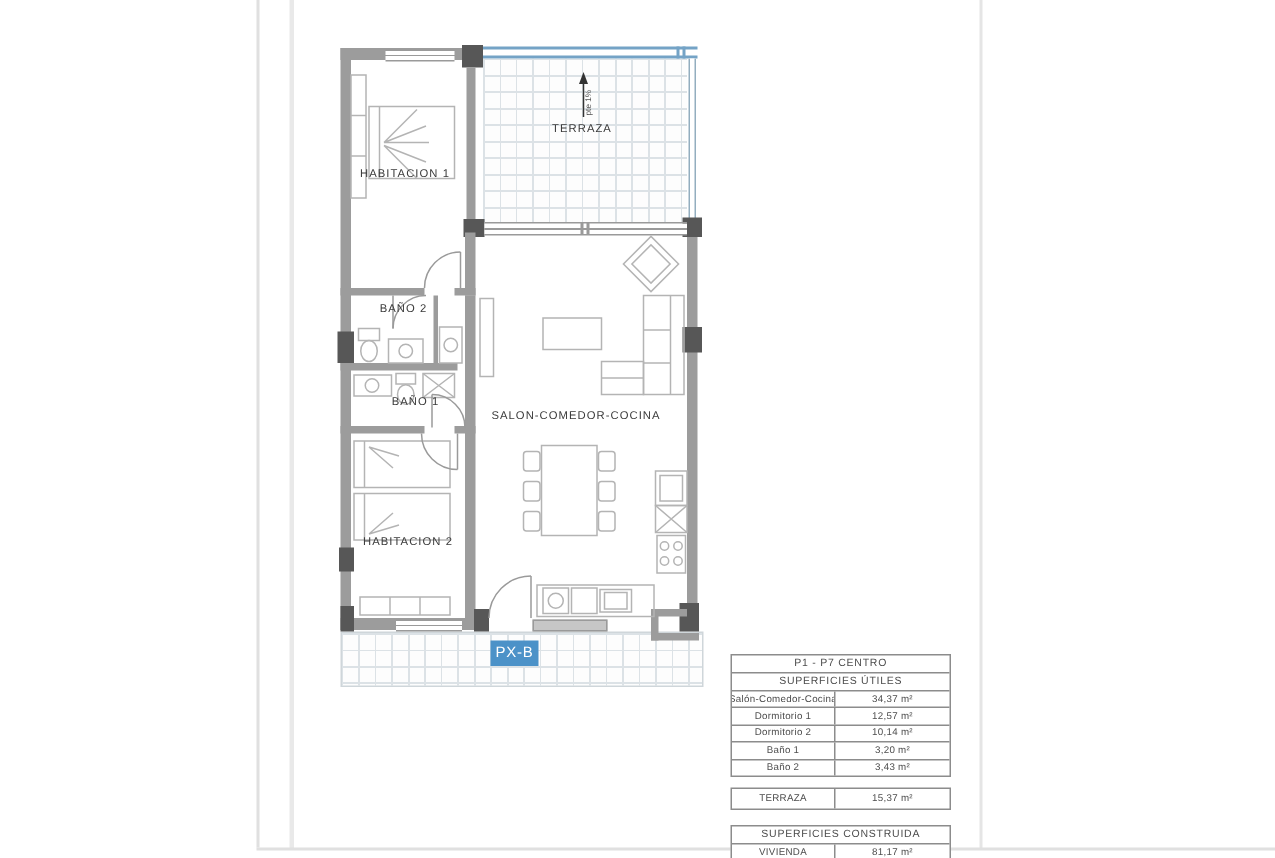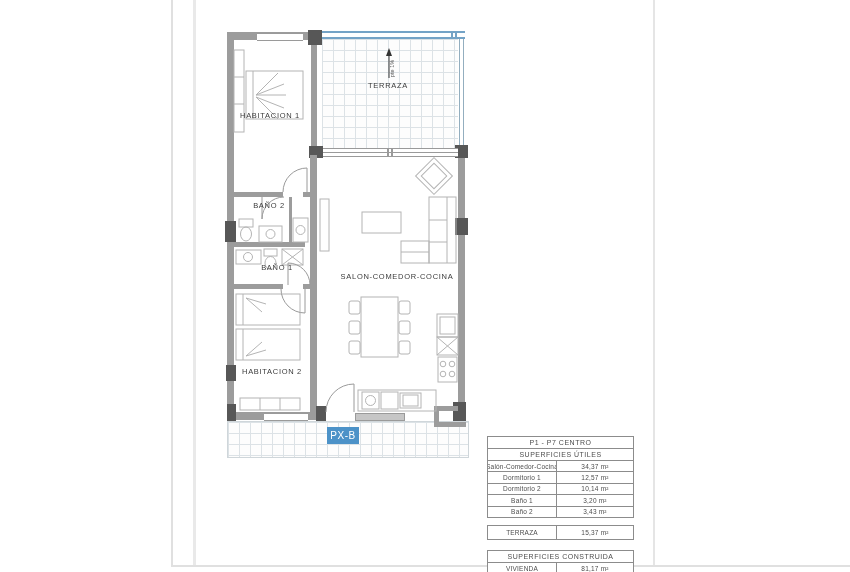--- a/index.html
+++ b/index.html
@@ -212,22 +212,22 @@
     <line x1="389" y1="78" x2="389" y2="54" stroke="#333" stroke-width="1"></line>
     <polygon points="389,48 386,56 392,56" fill="#333"></polygon>
     <text transform="translate(394 77) rotate(-90)" font-size="5.5" fill="#555" font-family="Liberation Sans, sans-serif">pte 1%</text>
   </g>
 </svg>
 
 <div class="room-label" style="left:220px;top:111px;width:100px;">HABITACION 1</div>
 <div class="room-label" style="left:338px;top:81px;width:100px;">TERRAZA</div>
 <div class="room-label" style="left:229px;top:201px;width:80px;">BAÑO 2</div>
 <div class="room-label" style="left:237px;top:263px;width:80px;">BAÑO 1</div>
-<div class="room-label" style="left:322px;top:272px;width:150px;">SALON-COMEDOR-COCINA</div>
-<div class="room-label" style="left:222px;top:356px;width:100px;margin-top:11px;">HABITACION 2</div>
+<div class="room-label" style="left:309px;top:272px;width:150px;">SALON-COMEDOR-COCINA</div>
+<div class="room-label" style="left:222px;top:356px;width:100px;">HABITACION 2</div>
 
 <div class="badge" style="left:327px;top:427px;width:32px;height:17px;">PX-B</div>
 
 <div class="stable" style="left:487px;top:436px;width:147px;">
   <div class="tbl">
     <div class="tr th">P1 - P7 CENTRO</div>
     <div class="tr th">SUPERFICIES ÚTILES</div>
     <div class="tr">
       <div class="tc l">Salón-Comedor-Cocina</div>
       <div class="tc v">34,37 m²</div>

